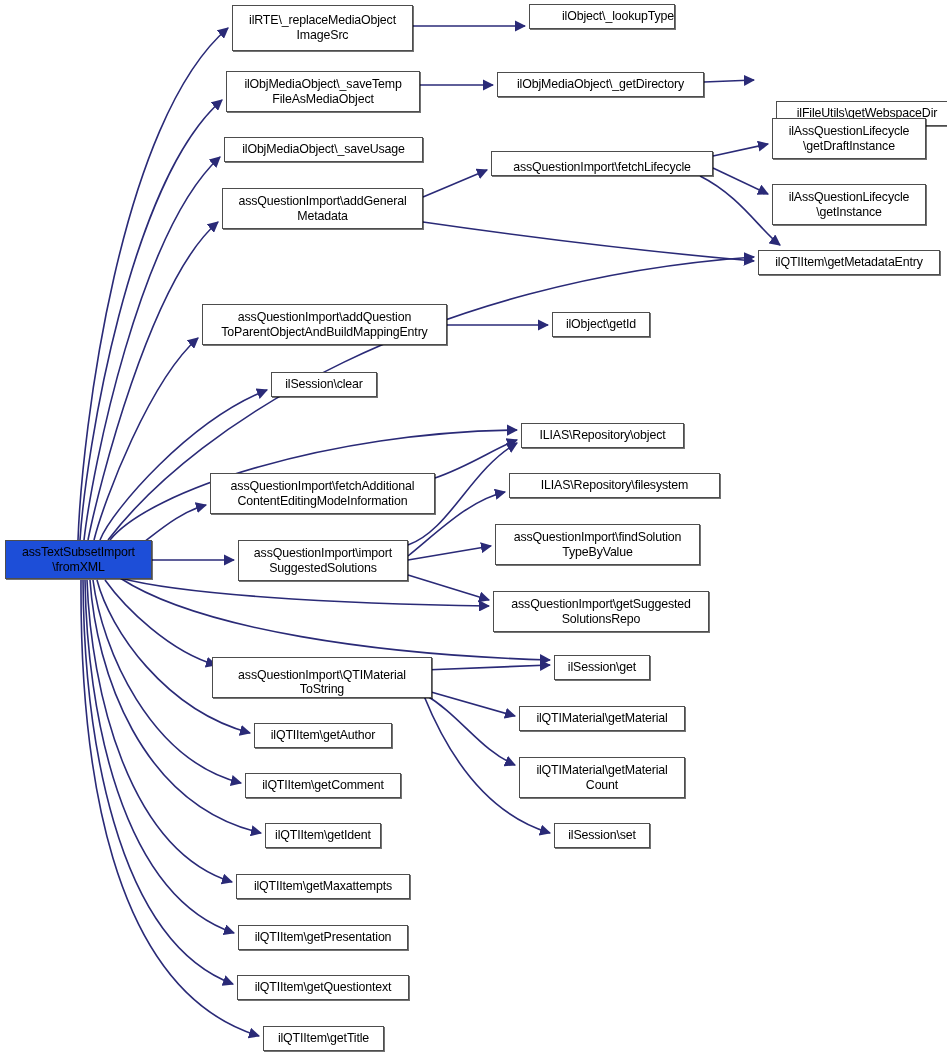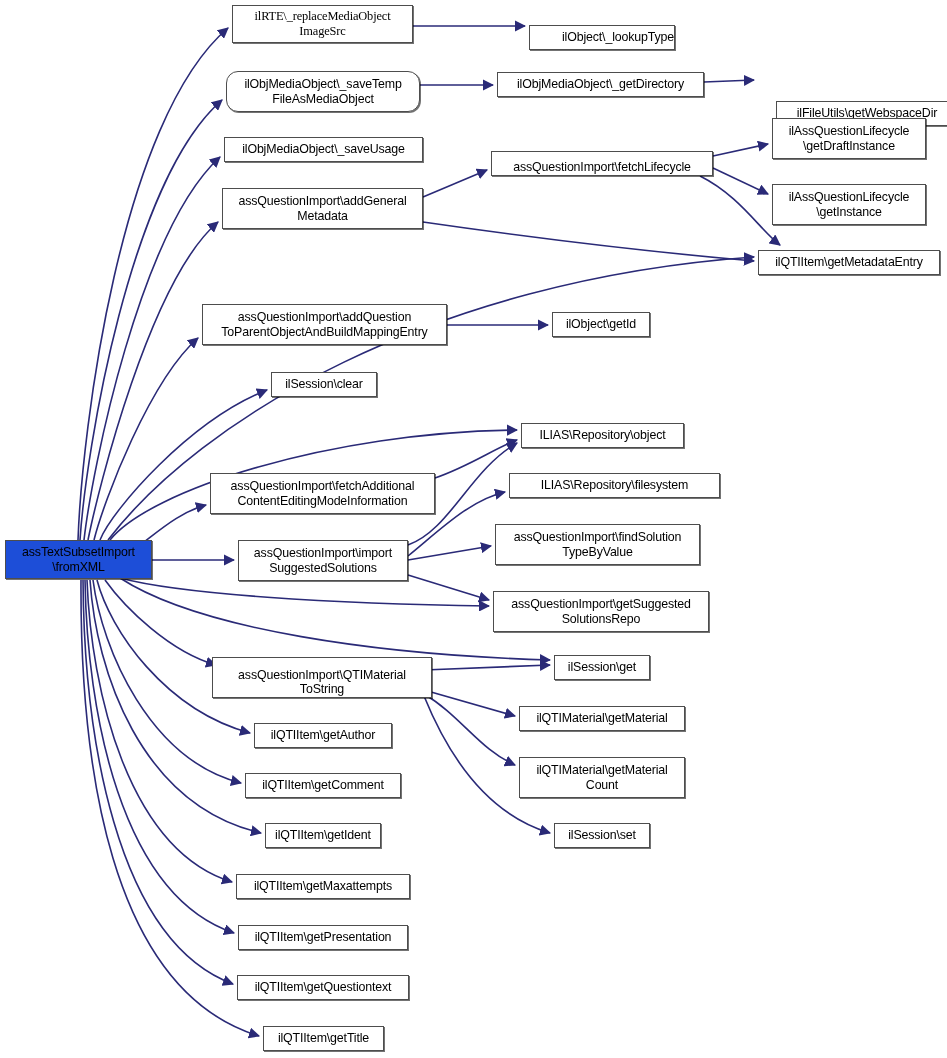--- a/index.html
+++ b/index.html
@@ -97,24 +97,24 @@
         <path d="M424,670 L550,665" fill="none" stroke="#2a2a77" stroke-width="1.6" marker-end="url(#arrow)"></path>
         <path d="M424,690 L515,716" fill="none" stroke="#2a2a77" stroke-width="1.6" marker-end="url(#arrow)"></path>
         <path d="M424,694 C460,715 480,750 515,765" fill="none" stroke="#2a2a77" stroke-width="1.6" marker-end="url(#arrow)"></path>
         <path d="M424,696 C450,760 490,815 550,833" fill="none" stroke="#2a2a77" stroke-width="1.6" marker-end="url(#arrow)"></path>
         <path d="M120,578 C200,630 380,655 550,660" fill="none" stroke="#2a2a77" stroke-width="1.6" marker-end="url(#arrow)"></path>
       </g>
   </svg>
   <div id="nodes">
       <div class="gnode root" style="left: 5px; top: 540px; width: 147px; height: 39px;"><span class="lbl">assTextSubsetImport
 \fromXML</span></div>
-      <div class="gnode" style="left: 232px; top: 5px; width: 181px; height: 38px; font-family: Liberation Serif, serif;"><span class="lbl">ilRTE\_replaceMediaObject
+      <div class="gnode" style="left: 232px; top: 5px; width: 181px; height: 46px;"><span class="lbl">ilRTE\_replaceMediaObject
 ImageSrc</span></div>
-      <div class="gnode" style="left: 529px; top: 25px; width: 146px; height: 25px; padding-left: 32px;"><span class="lbl">ilObject\_lookupType</span></div>
-      <div class="gnode" style="left: 226px; top: 71px; width: 194px; height: 41px; border-radius: 12px;"><span class="lbl">ilObjMediaObject\_saveTemp
+      <div class="gnode" style="left: 529px; top: 4px; width: 146px; height: 25px; padding-left: 32px;"><span class="lbl">ilObject\_lookupType</span></div>
+      <div class="gnode" style="left: 226px; top: 71px; width: 194px; height: 41px;"><span class="lbl">ilObjMediaObject\_saveTemp
 FileAsMediaObject</span></div>
       <div class="gnode" style="left: 497px; top: 72px; width: 207px; height: 25px;"><span class="lbl">ilObjMediaObject\_getDirectory</span></div>
       <div class="gnode" style="left: 776px; top: 66px; width: 182px; height: 25px; margin-top: 35px;"><span class="lbl">ilFileUtils\getWebspaceDir</span></div>
       <div class="gnode" style="left: 224px; top: 137px; width: 199px; height: 25px;"><span class="lbl">ilObjMediaObject\_saveUsage</span></div>
       <div class="gnode" style="left: 491px; top: 151px; width: 222px; height: 25px; align-items: flex-end;"><span class="lbl">assQuestionImport\fetchLifecycle</span></div>
       <div class="gnode" style="left: 772px; top: 118px; width: 154px; height: 41px;"><span class="lbl">ilAssQuestionLifecycle
 \getDraftInstance</span></div>
       <div class="gnode" style="left: 772px; top: 184px; width: 154px; height: 41px;"><span class="lbl">ilAssQuestionLifecycle
 \getInstance</span></div>
       <div class="gnode" style="left: 222px; top: 188px; width: 201px; height: 41px;"><span class="lbl">assQuestionImport\addGeneral

